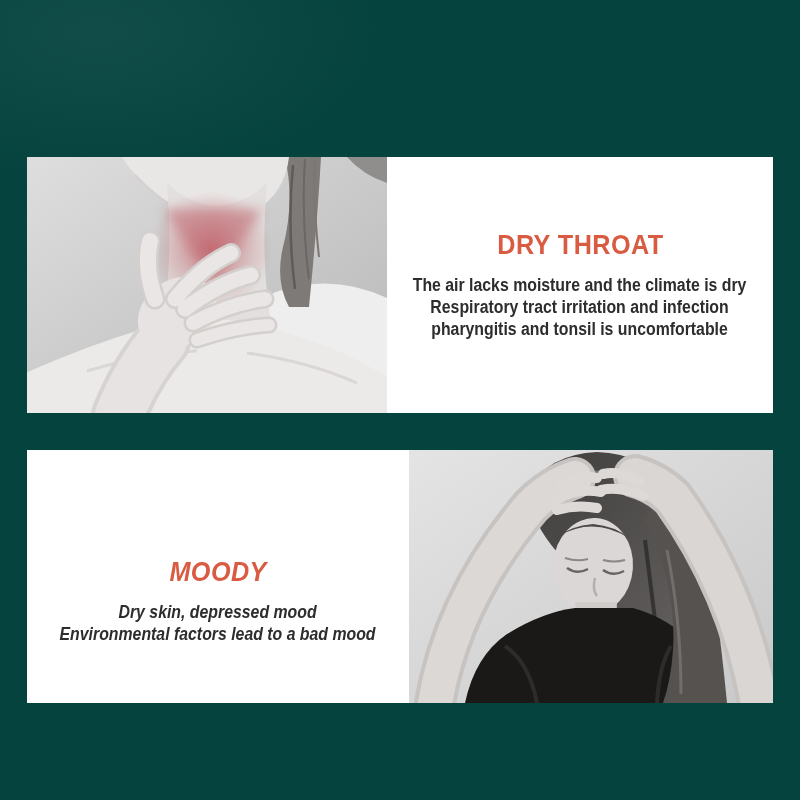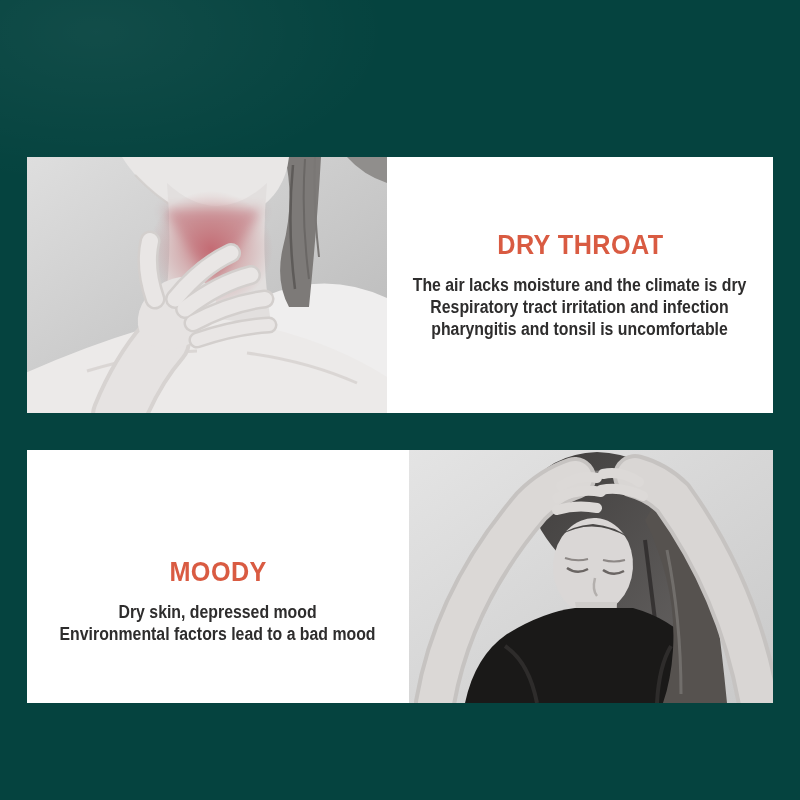--- a/index.html
+++ b/index.html
@@ -22,21 +22,21 @@
   #card-moody{top:450px;height:253px;}
   .photo{flex:0 0 auto;height:100%;position:relative;}
   #card-dry-throat .photo{width:360px;}
   #card-moody .photo{width:364px;}
   .photo svg{display:block;width:100%;height:100%;}
   .text-panel{
     flex:1 1 auto;display:flex;flex-direction:column;
     align-items:center;justify-content:center;text-align:center;
     min-width:0;
   }
-  #card-moody .text-panel{padding-top:48px;}
+  #card-moody .text-panel{padding-top:48px;font-style:italic;}
   .title{
     font-size:28px;font-weight:bold;line-height:30px;
     color:#d95b42;letter-spacing:.5px;
     margin:0 0 14px 0;white-space:nowrap;
     transform:scaleX(.9);transform-origin:50% 50%;
   }
   .line{
     font-size:18px;font-weight:bold;line-height:22px;
     color:#2e2d2d;white-space:nowrap;
     transform:scaleX(.88);transform-origin:50% 50%;

